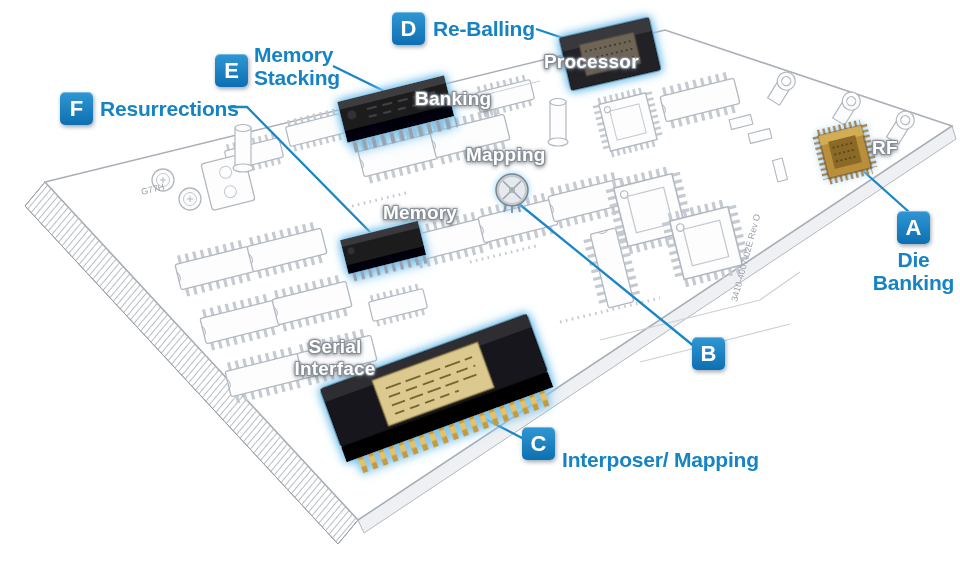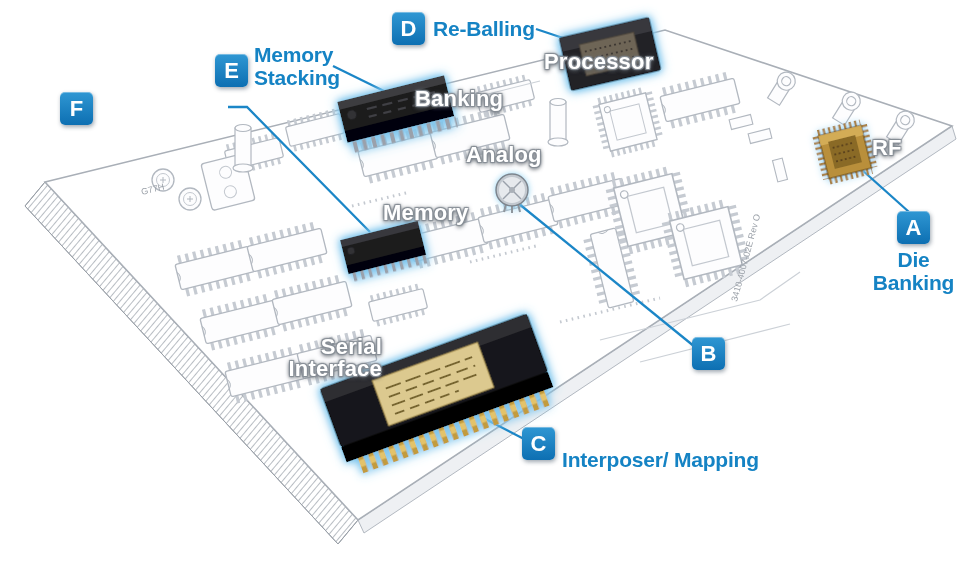--- a/index.html
+++ b/index.html
@@ -11,21 +11,21 @@
     position:absolute;width:33px;height:33px;border-radius:5px;
     background:linear-gradient(180deg,#2f97d3,#0d6fb2);
     color:#fff;font-size:22px;font-weight:bold;line-height:33px;text-align:center;
     box-shadow:1px 2px 4px rgba(40,60,80,.45), inset 0 1px 0 rgba(255,255,255,.35);
   }
   .callout-label{
     position:absolute;color:#1583c4;font-size:21px;font-weight:bold;
     letter-spacing:-.2px;line-height:23px;white-space:pre-line;
   }
   .chip-label{
-    position:absolute;color:#fff;font-size:22px;font-weight:bold;letter-spacing:.2px;
+    position:absolute;color:#fff;font-size:19px;font-weight:bold;letter-spacing:.2px;
     line-height:22px;
     text-shadow:-1px -1px 1px #868d95,1px -1px 1px #868d95,-1px 1px 1px #868d95,
                  1px 1px 1px #868d95,0 0 5px #737a83,0 2px 4px rgba(70,76,84,.9);
   }
 </style>
 </head>
 <body>
 
 <div id="stage">
 
@@ -216,23 +216,24 @@
 
   <div class="badge" style="left:392px;top:12px">D</div>
   <div class="badge" style="left:215px;top:54px">E</div>
   <div class="badge" style="left:60px;top:92px">F</div>
   <div class="badge" style="left:897px;top:211px">A</div>
   <div class="badge" style="left:692px;top:337px">B</div>
   <div class="badge" style="left:522px;top:427px">C</div>
 
   <div class="callout-label" style="left:254px;top:43px;width:96px">Memory Stacking</div>
   <div class="callout-label" style="left:433px;top:17px">Re-Balling</div>
+  <div class="callout-label" style="left:100px;top:97px">Resurrections</div>
   <div class="callout-label" style="left:860px;top:248px;width:107px;text-align:center">Die Banking</div>
   <div class="callout-label" style="left:562px;top:448px">Interposer/ Mapping</div>
 
   <div class="chip-label" style="left:544px;top:51px">Processor</div>
   <div class="chip-label" style="left:415px;top:88px">Banking</div>
-  <div class="chip-label" style="left:466px;top:144px">Analog</div>
+  <div class="chip-label" style="left:466px;top:144px">Mapping</div>
   <div class="chip-label" style="left:383px;top:202px">Memory</div>
   <div class="chip-label" style="left:872px;top:137px">RF</div>
-  <div class="chip-label" style="left:288px;top:336px;width:94px;text-align:right">Serial Interface</div>
+  <div class="chip-label" style="left:288px;top:336px;width:94px;text-align:center">Serial Interface</div>
 
 </div>
 
 </body></html>

